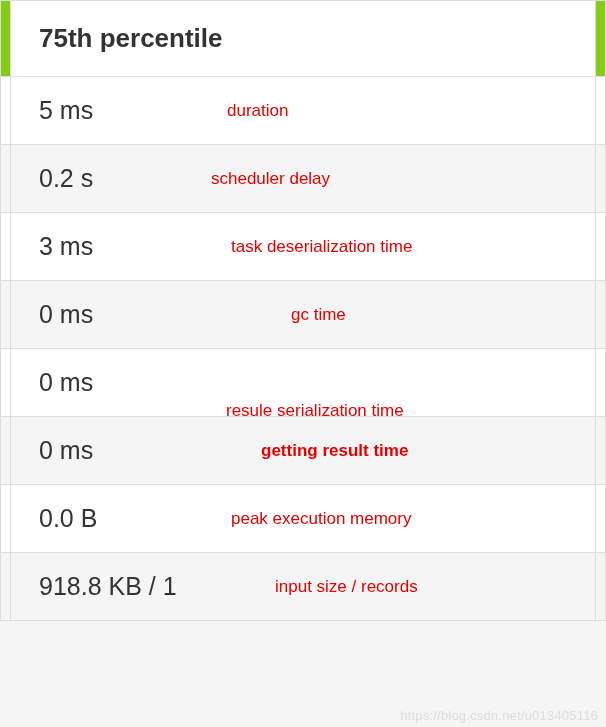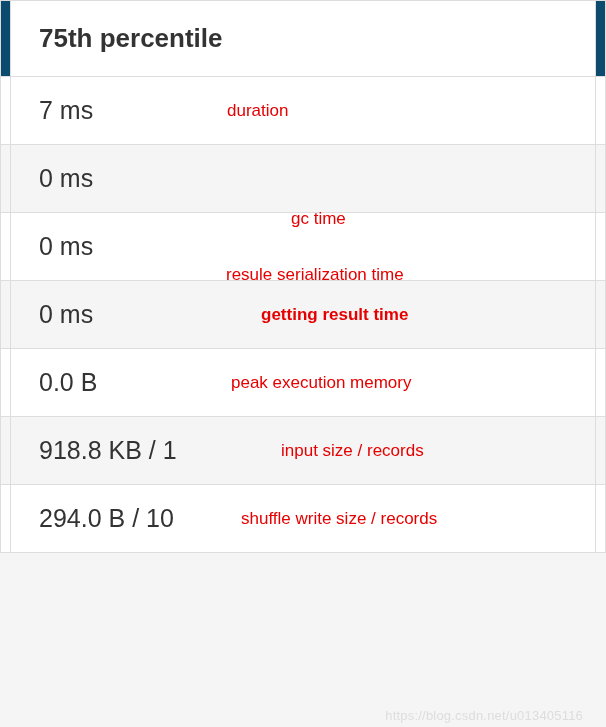--- a/index.html
+++ b/index.html
@@ -10,21 +10,21 @@
     body {
       font-family: -apple-system, BlinkMacSystemFont, "Segoe UI", Helvetica, Arial, sans-serif;
       background: #f5f5f5;
       width: 606px;
       height: 727px;
       position: relative;
     }
     .table {
       width: 100%;
       border-collapse: collapse;
-      background: #0c4a6e;
+      background: #84cc16;
     }
     .header-cell {
       font-weight: 700;
       font-size: 26px;
       color: #333;
       padding: 22px 20px 22px 28px;
       background: #fff;
       border: 1px solid #ddd;
       text-align: left;
     }
@@ -62,21 +62,21 @@
       background: inherit;
     }
     .right-stub {
       width: 10px;
       border: 1px solid #ddd;
       background: inherit;
     }
     .watermark {
       position: absolute;
       bottom: 4px;
-      right: 23px;
+      right: 8px;
       font-size: 13px;
       color: #ddd;
       letter-spacing: 0.2px;
     }
   </style>
 </head>
 <body>
 
 <table class="table">
   <thead>
@@ -84,49 +84,54 @@
       <th class="left-stub"></th>
       <th class="header-cell">
         <span>75th percentile</span>
       </th>
       <th class="right-stub"></th>
     </tr>
   </thead>
   <tbody id="tbody">
   <tr class="data-row">
         <td class="left-stub"></td>
-        <td class="data-cell"><span class="value">7 ms</span><span class="annotation" style="left: 190px; top: 50%; transform: translateY(-50%); margin-left: 26px;">duration</span></td>
+        <td class="data-cell"><span class="value">5 ms</span><span class="annotation" style="left: 190px; top: 50%; transform: translateY(-50%); margin-left: 26px;">duration</span></td>
         <td class="right-stub"></td>
       </tr>
       <tr class="data-row">
         <td class="left-stub"></td>
-        <td class="data-cell"><span class="value">0 ms</span><span class="annotation" style="left: 280px; top: 50%; transform: translateY(-50%); margin-top: 40px;">gc time</span></td>
+        <td class="data-cell"><span class="value">0.2 s</span><span class="annotation" style="left: 200px; top: 50%; transform: translateY(-50%);">scheduler delay</span></td>
+        <td class="right-stub"></td>
+      </tr>
+      <tr class="data-row">
+        <td class="left-stub"></td>
+        <td class="data-cell"><span class="value">3 ms</span><span class="annotation" style="left: 220px; top: 50%; transform: translateY(-50%);">task deserialization time</span></td>
+        <td class="right-stub"></td>
+      </tr>
+      <tr class="data-row">
+        <td class="left-stub"></td>
+        <td class="data-cell"><span class="value">0 ms</span><span class="annotation" style="left: 280px; top: 50%; transform: translateY(-50%);">gc time</span></td>
         <td class="right-stub"></td>
       </tr>
       <tr class="data-row">
         <td class="left-stub"></td>
         <td class="data-cell"><span class="value">0 ms</span><span class="annotation" style="left: 215px; top: 50%; transform: translateY(-50%); margin-top: 28px;">resule serialization time</span></td>
         <td class="right-stub"></td>
       </tr>
       <tr class="data-row">
         <td class="left-stub"></td>
         <td class="data-cell"><span class="value">0 ms</span><span class="annotation" style="left: 250px; top: 50%; transform: translateY(-50%); font-weight: bold;">getting result time</span></td>
         <td class="right-stub"></td>
       </tr>
       <tr class="data-row">
         <td class="left-stub"></td>
         <td class="data-cell"><span class="value">0.0 B</span><span class="annotation" style="left: 220px; top: 50%; transform: translateY(-50%);">peak execution memory</span></td>
         <td class="right-stub"></td>
       </tr>
       <tr class="data-row">
         <td class="left-stub"></td>
-        <td class="data-cell"><span class="value">918.8 KB / 1</span><span class="annotation" style="left: 270px; top: 50%; transform: translateY(-50%);">input size / records</span></td>
-        <td class="right-stub"></td>
-      </tr>
-      <tr class="data-row">
-        <td class="left-stub"></td>
-        <td class="data-cell"><span class="value">294.0 B / 10</span><span class="annotation" style="left: 230px; top: 50%; transform: translateY(-50%);">shuffle write size / records</span></td>
+        <td class="data-cell"><span class="value">918.8 KB / 1</span><span class="annotation" style="left: 264px; top: 50%; transform: translateY(-50%);">input size / records</span></td>
         <td class="right-stub"></td>
       </tr>
     </tbody>
 </table>
 
 <div class="watermark">https://blog.csdn.net/u013405116</div>
 
 </body></html>

